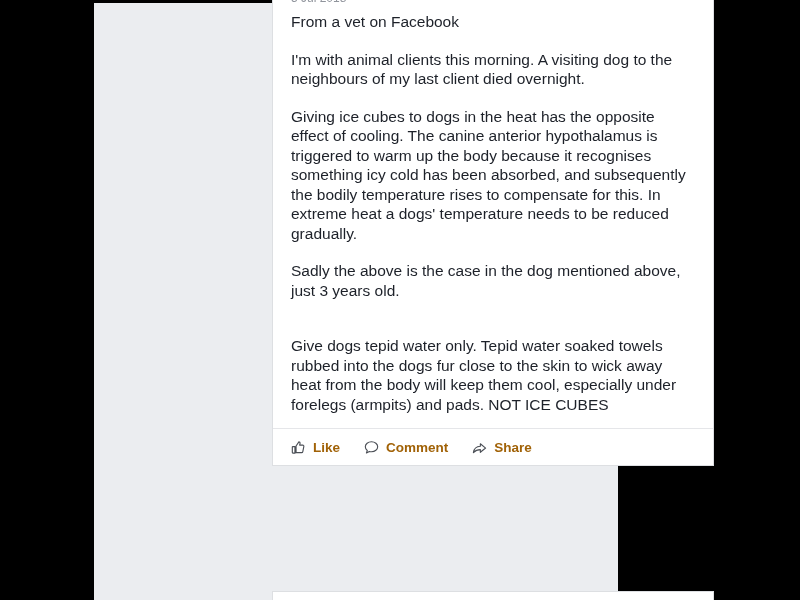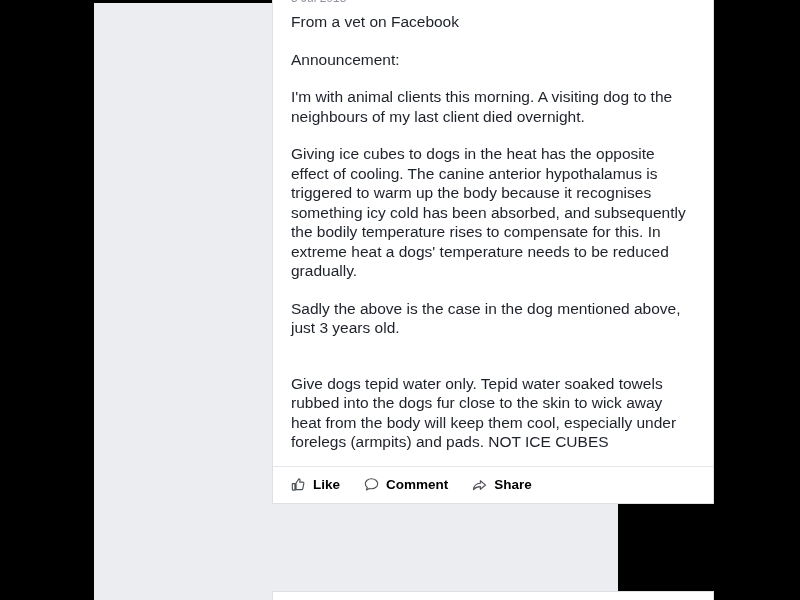--- a/index.html
+++ b/index.html
@@ -72,21 +72,21 @@
     align-items: center;
     height: 36px;
     padding: 0 6px;
   }
   .action-btn {
     display: flex;
     align-items: center;
     gap: 7px;
     padding: 0 12px;
     height: 34px;
-    color: #000000;
+    color: #a16207;
     font-size: 13.5px;
     font-weight: bold;
     cursor: pointer;
     user-select: none;
   }
   .action-btn .glyph {
     display: inline-block;
     width: 15px;
     height: 15px;
     position: relative;
@@ -116,21 +116,20 @@
 
     <div class="post-card">
 
       <div class="post-meta">
         <span class="post-date">5 Jul 2018</span>
 
       </div>
 
       <div class="post-body">
         <p>From a vet on Facebook</p>
-        <p>Announcement:</p>
         <p>I'm with animal clients this morning. A visiting dog to the neighbours of my last client died overnight.</p>
         <p>Giving ice cubes to dogs in the heat has the opposite effect of cooling. The canine anterior hypothalamus is triggered to warm up the body because it recognises something icy cold has been absorbed, and subsequently the bodily temperature rises to compensate for this. In extreme heat a dogs' temperature needs to be reduced gradually.</p>
         <p>Sadly the above is the case in the dog mentioned above, just 3 years old.</p>
         <p>Give dogs tepid water only. Tepid water soaked towels rubbed into the dogs fur close to the skin to wick away heat from the body will keep them cool, especially under forelegs (armpits) and pads. NOT ICE CUBES</p>
       </div>
 
       <div class="post-actions">
 
         <div class="action-btn">
           <span class="glyph icon-like">

